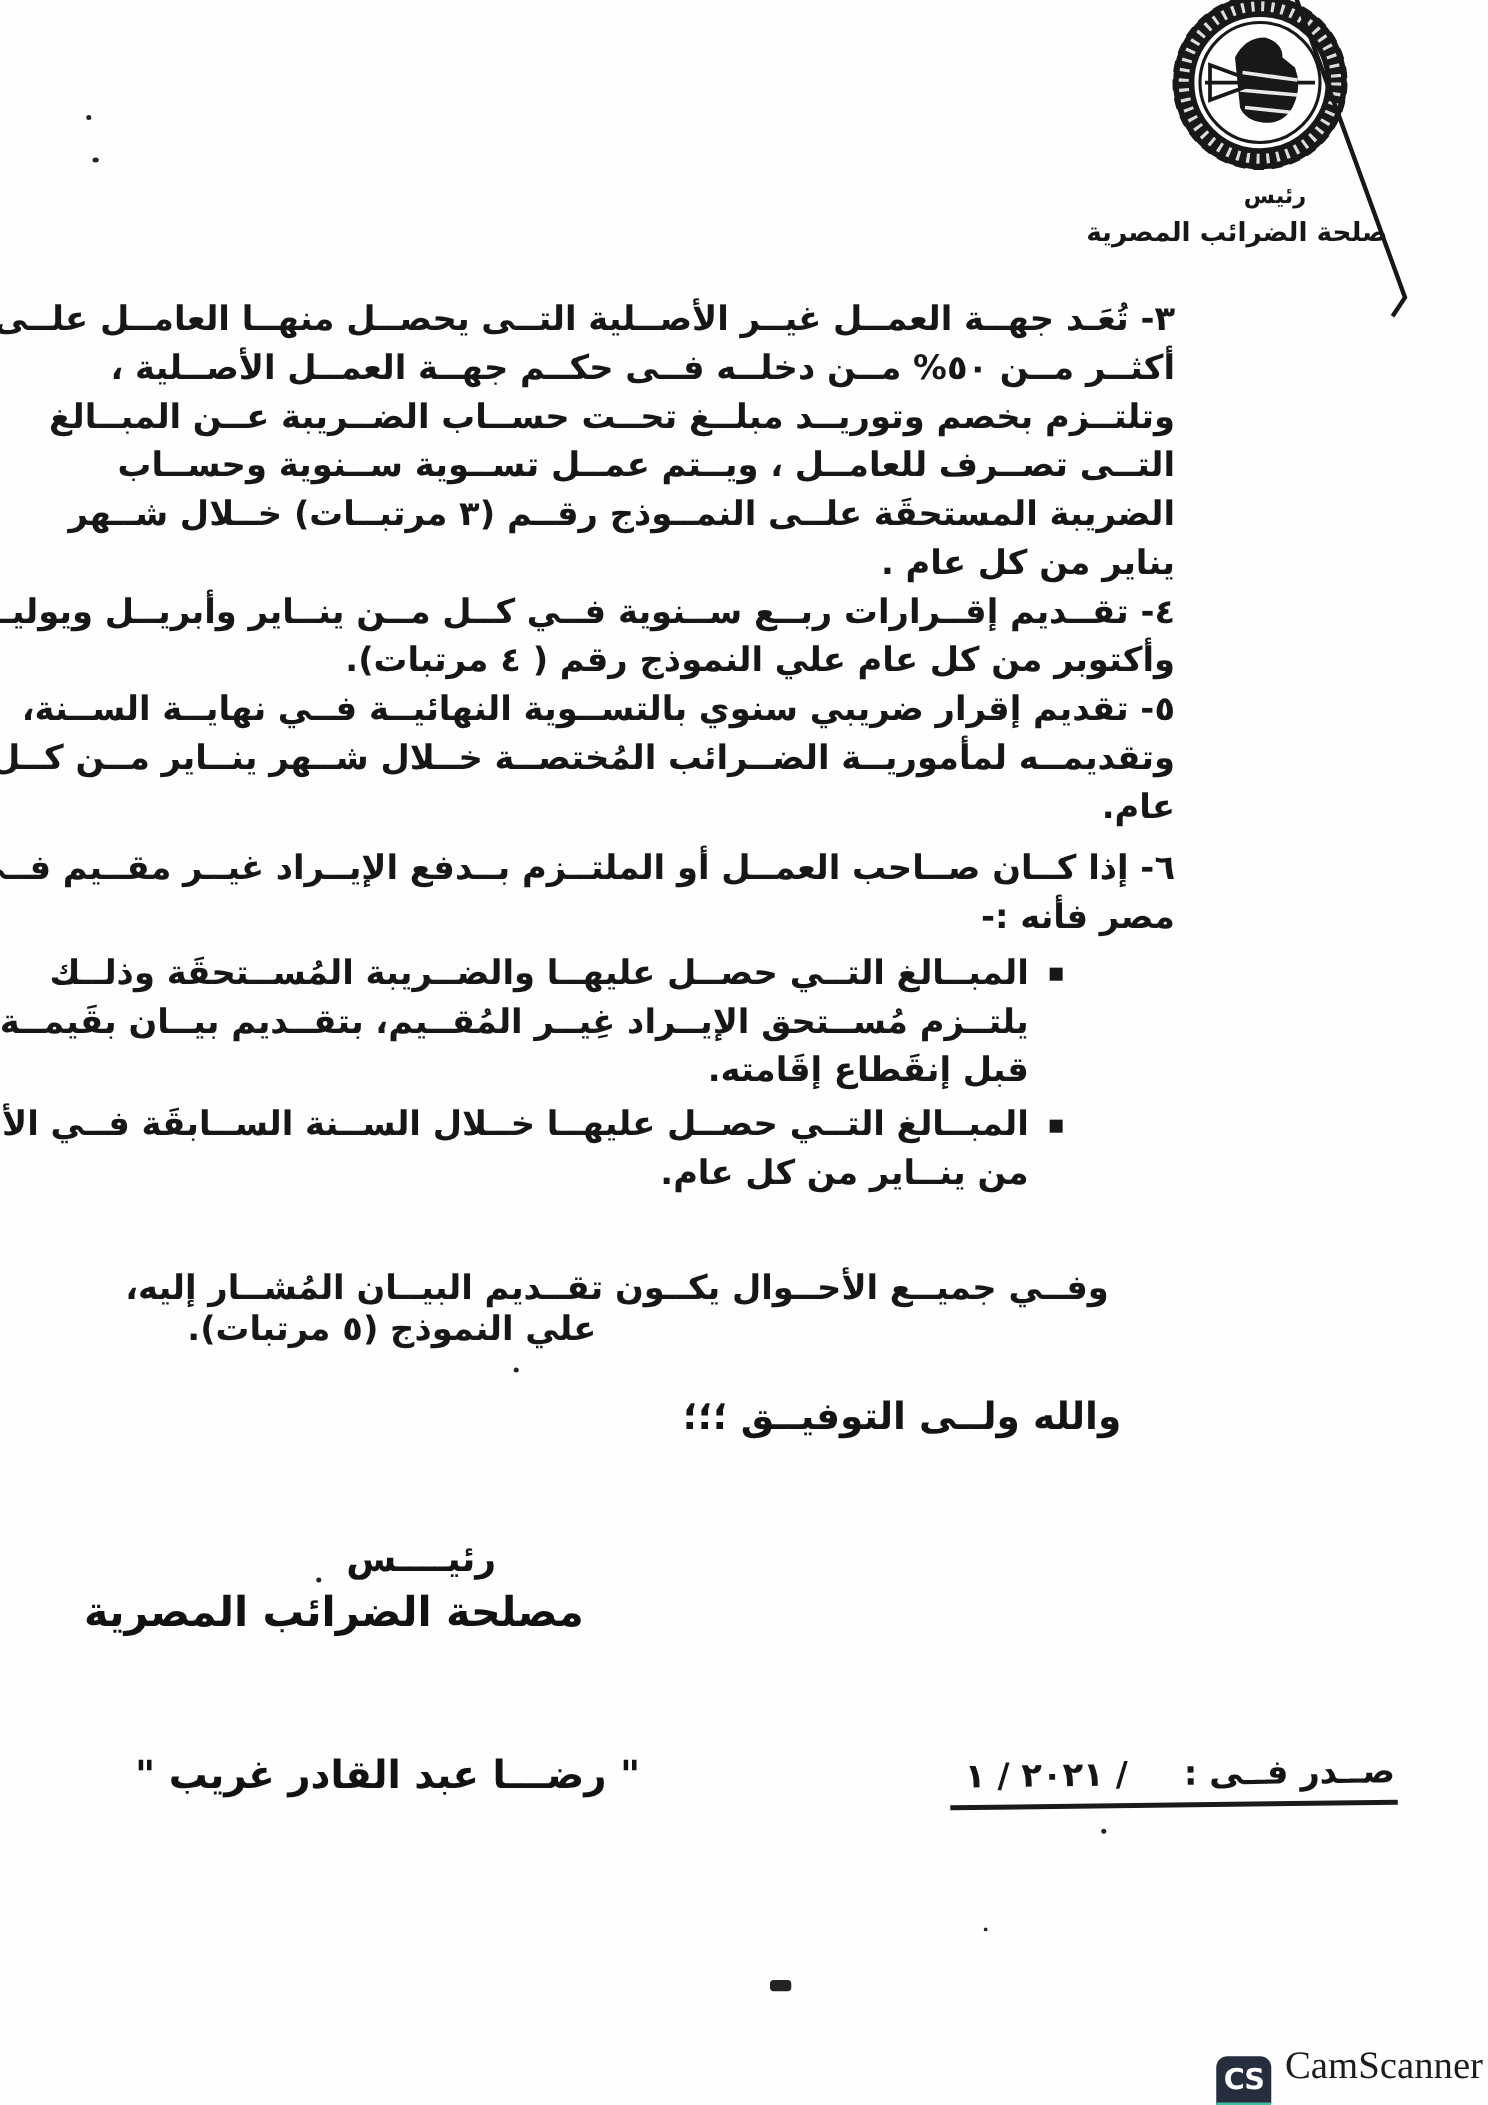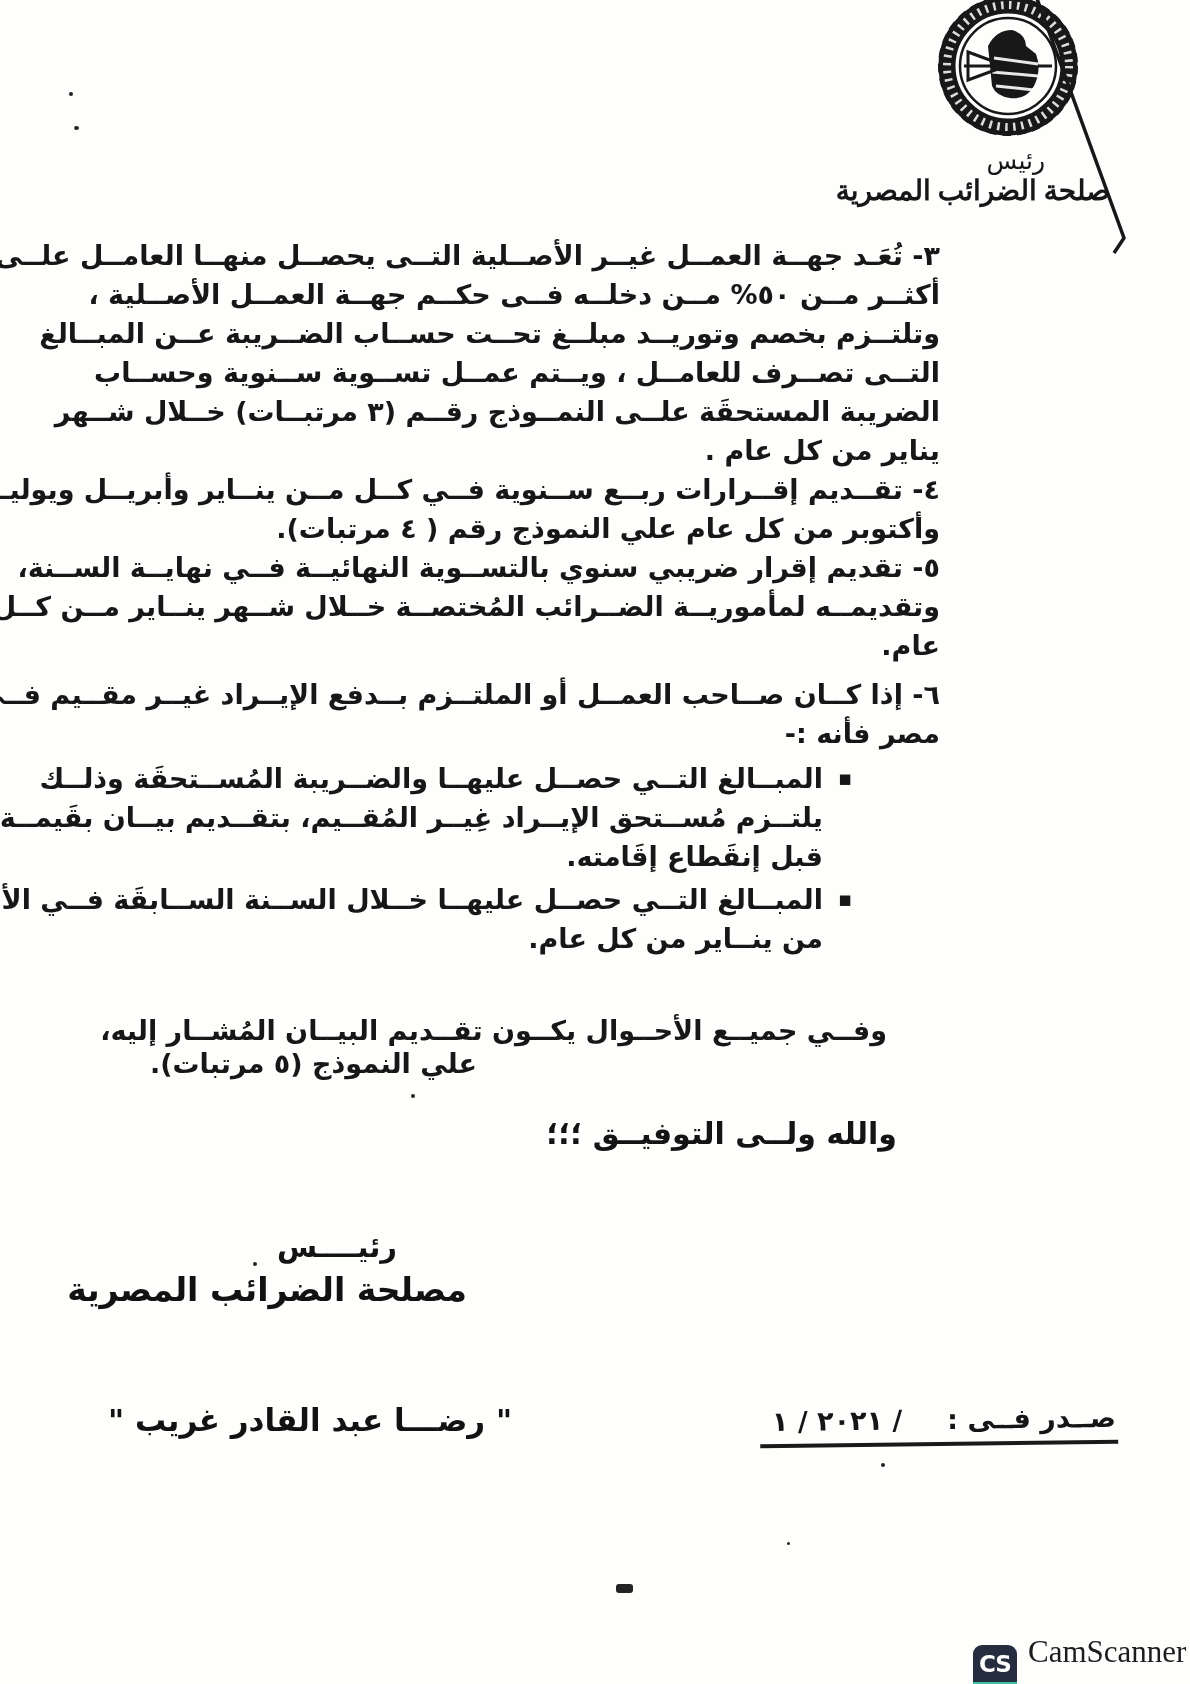--- a/index.html
+++ b/index.html
@@ -7,22 +7,22 @@
     width:1190px;height:1684px;position:relative;overflow:hidden;
     background:#fefefd;
     font-family:"DejaVu Sans",sans-serif;
   }
   .page{position:absolute;inset:0;}
   .ink{color:#171717;}
 
   
   .seal-svg{position:absolute;left:928px;top:-8px;width:156px;height:156px;}
   .fold-svg{position:absolute;left:1018px;top:0;width:128px;height:260px;}
-  .hdr1{position:absolute;right:145px;top:146px;font-size:25px;font-weight:400;direction:rtl;white-space:nowrap;}
-  .hdr2{position:absolute;right:80px;top:174px;font-size:28px;font-weight:700;direction:rtl;white-space:nowrap;letter-spacing:.5px;font-family:Liberation Serif, serif;}
+  .hdr1{position:absolute;right:145px;top:146px;font-size:18px;font-weight:700;direction:rtl;white-space:nowrap;}
+  .hdr2{position:absolute;right:80px;top:174px;font-size:21px;font-weight:700;direction:rtl;white-space:nowrap;letter-spacing:.5px;}
 
   
   .main{position:absolute;top:236px;right:250px;width:786px;direction:rtl;}
   .line{
     height:39px;line-height:39px;font-size:27px;font-weight:700;
     white-space:nowrap;direction:rtl;color:#171717;
   }
   .j{text-align:justify;text-align-last:justify;}
   .r{text-align:right;text-align-last:right;}
   .gap10{margin-top:10px;}

